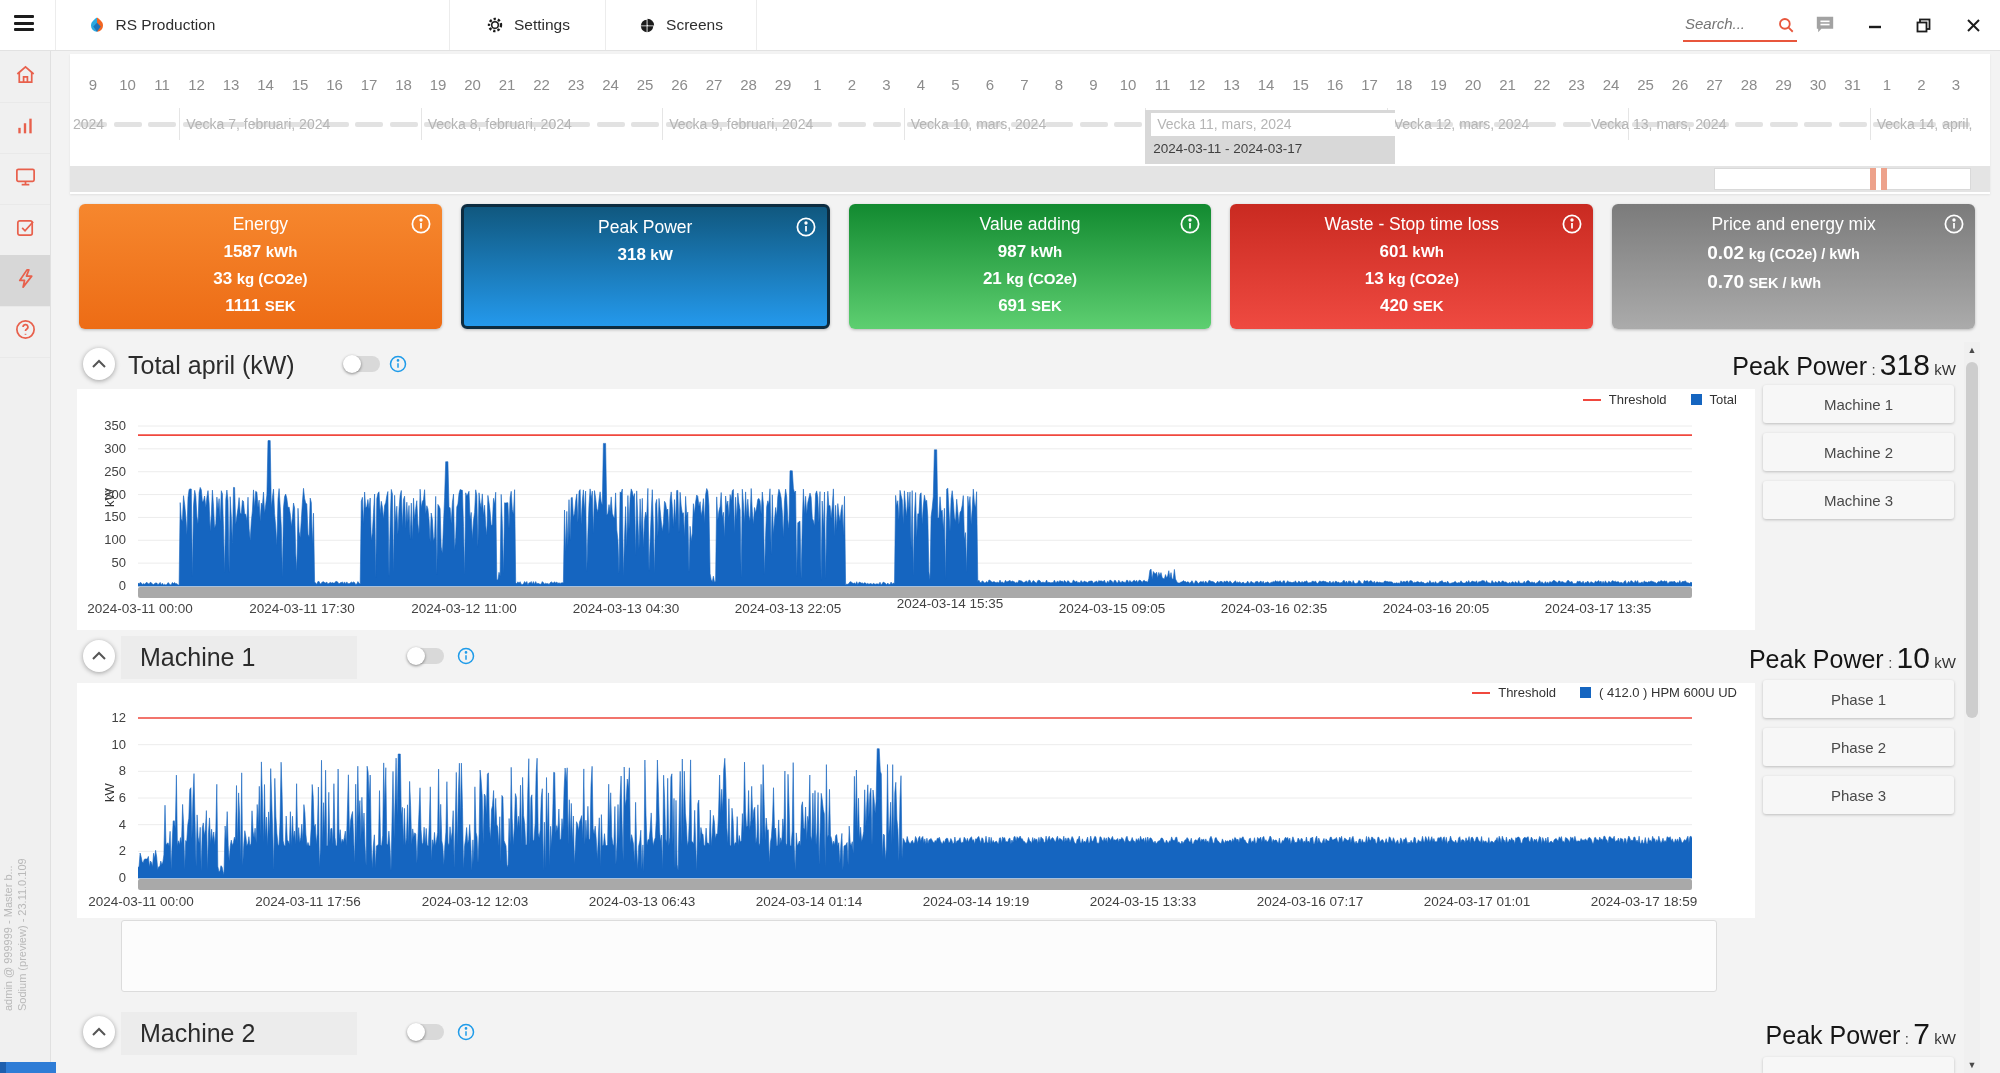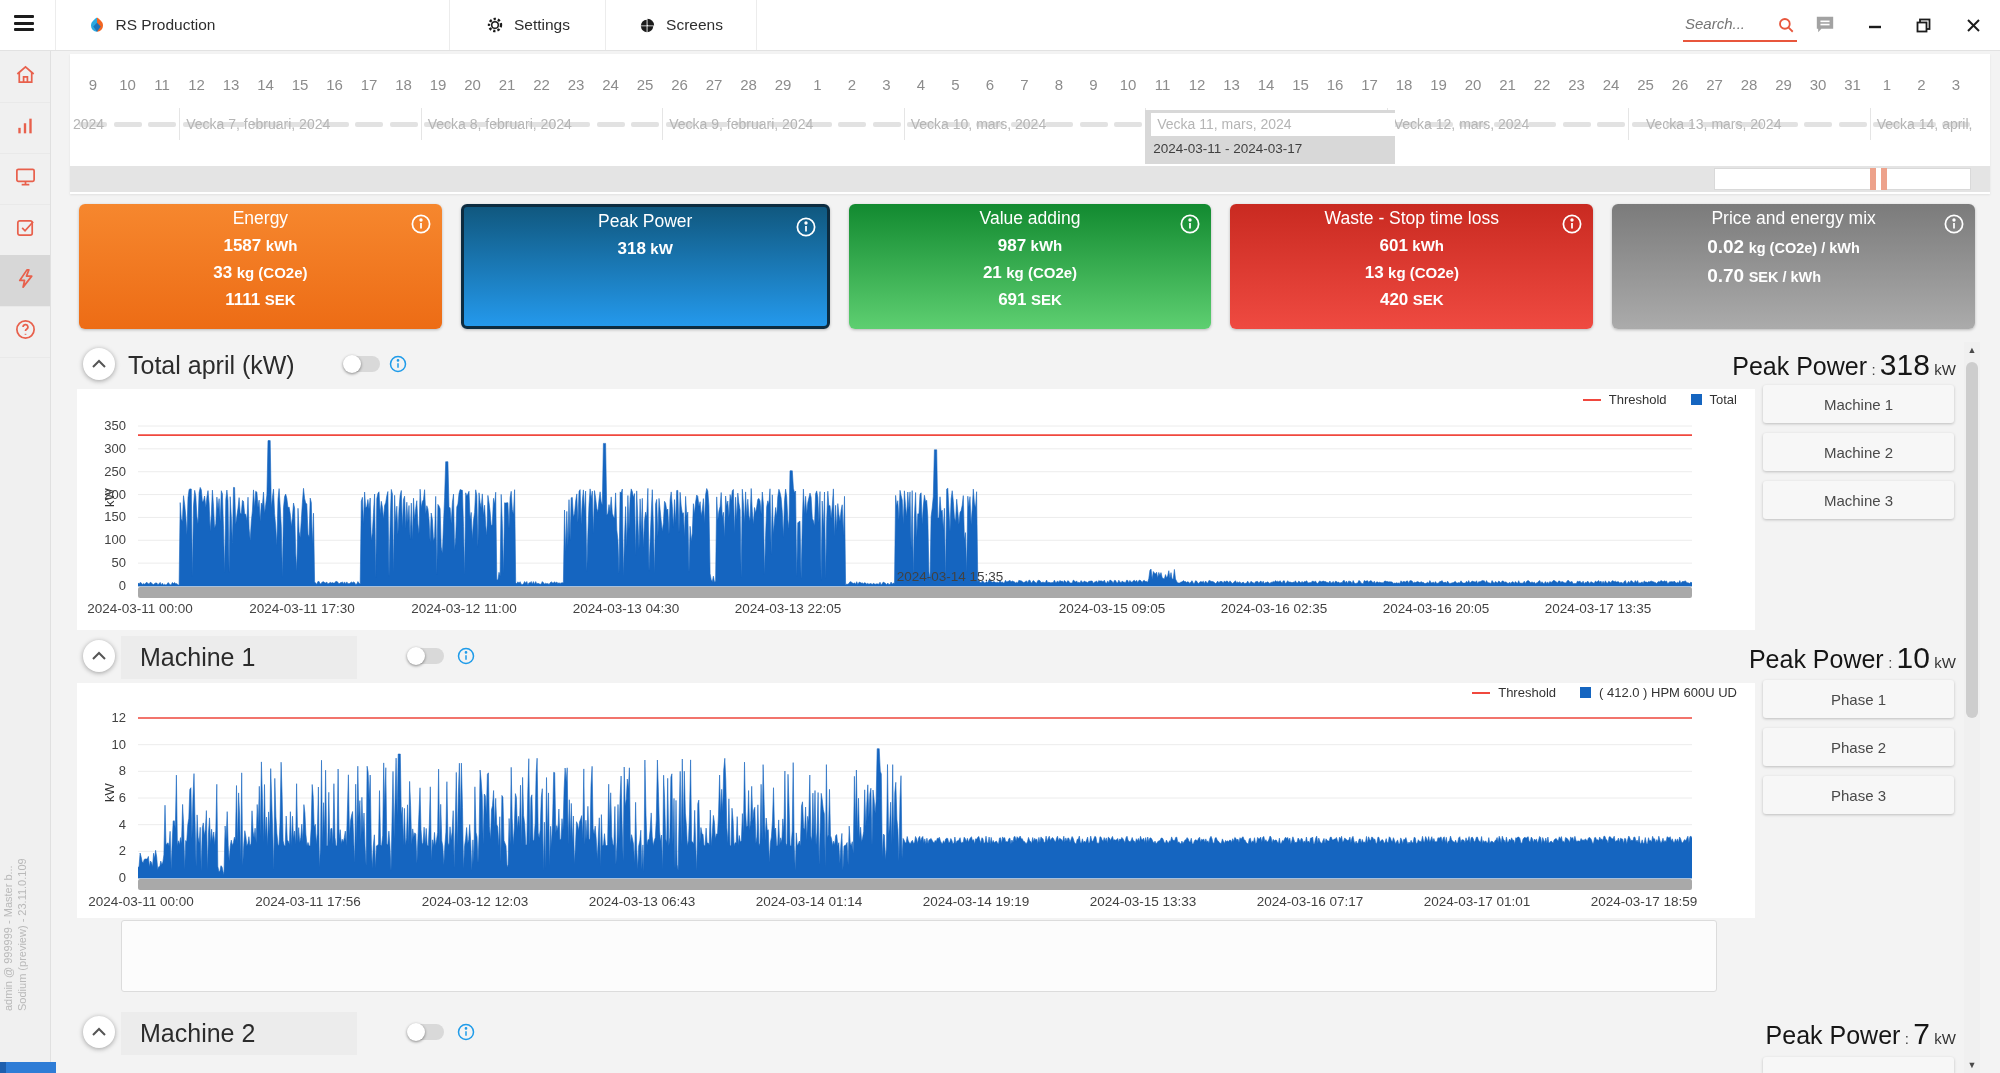--- a/index.html
+++ b/index.html
@@ -34,21 +34,21 @@
   #tl-selected{position:absolute;background:#d8d8d8;}
   #tl-selected .wbox{position:absolute;left:6px;top:3px;width:238px;height:23px;background:#fff;font-size:14px;color:#b5b5b5;
       line-height:23px;padding-left:6px;white-space:nowrap;overflow:hidden;}
   #tl-selected .wrange{position:absolute;left:8px;top:31px;font-size:13.5px;color:#3f3f3f;white-space:nowrap;}
   #tl-slider{position:absolute;left:0;top:112px;width:1920px;height:26px;background:#e4e4e4;}
   #tl-window{position:absolute;left:1644px;top:2px;width:257px;height:22px;background:#fff;border:1px solid #d9d9d9;box-sizing:border-box;}
   #tl-handle{position:absolute;left:1800px;top:2px;width:17px;height:22px;
       background:linear-gradient(90deg,#eda28b 0 6px,#ffffff 6px 11px,#eda28b 11px 17px);}
   
   #cards{position:absolute;left:79px;top:204px;width:1896px;height:125px;display:flex;gap:19px;}
-  .card{position:relative;flex:1;border-radius:6px;color:#fff;box-shadow:0 1px 3px rgba(0,0,0,0.25);box-sizing:border-box;padding-top:4px;}
+  .card{position:relative;flex:1;border-radius:6px;color:#fff;box-shadow:0 1px 3px rgba(0,0,0,0.25);box-sizing:border-box;padding-top:10px;}
   .card.sel{border:3px solid #0d2c40;}
   .card-title{text-align:center;font-size:17.5px;font-weight:400;}
   .card-info{position:absolute;right:10px;top:9px;}
   .card-line{text-align:center;margin-top:7px;font-weight:700;}
   .card-line .v{font-size:17px;}
   .card-line .u{font-size:15px;}
   .card-line.left{text-align:left;padding-left:95px;}
   .card-line.left .v{font-size:19px;}
   .card-line.left .u{font-size:14.5px;}
   
@@ -333,21 +333,21 @@
         <div class="tl-sep" style="left: 350.75px;"></div>
         <div class="tl-week" style="left: 357.75px;">Vecka 8, februari, 2024</div>
         <div class="tl-sep" style="left: 592.25px;"></div>
         <div class="tl-week" style="left: 599.25px;">Vecka 9, februari, 2024</div>
         <div class="tl-sep" style="left: 833.75px;"></div>
         <div class="tl-week" style="left: 840.75px;">Vecka 10, mars, 2024</div>
         <div class="tl-sep" style="left: 1075.25px;"></div>
         <div class="tl-sep" style="left: 1316.75px;"></div>
         <div class="tl-week" style="left: 1323.75px;">Vecka 12, mars, 2024</div>
         <div class="tl-sep" style="left: 1558.25px;"></div>
-        <div class="tl-week" style="left: 1576px; text-align: center;">Vecka 13, mars, 2024</div>
+        <div class="tl-week" style="left: 1521px; text-align: center;">Vecka 13, mars, 2024</div>
         <div class="tl-sep" style="left: 1799.75px;"></div>
         <div class="tl-week" style="left: 1806.75px;">Vecka 14, april,</div>
       </div>
     <div id="tl-selected" style="left: 1075.25px; top: 56px; width: 250px; height: 54px;">
       <div class="wbox">Vecka 11, mars, 2024</div>
       <div class="wrange">2024-03-11 - 2024-03-17</div>
     </div>
     <div id="tl-slider">
       <div id="tl-window"></div>
       <div id="tl-handle"></div>
@@ -536,21 +536,21 @@
       <line x1="0" x2="1554" y1="148.14285714285714" y2="148.14285714285714" stroke="#ececec" stroke-width="1"></line>
       <line x1="0" x2="1554" y1="171" y2="171" stroke="#cfcfcf" stroke-width="1"></line>
       <path d="M0,171L0.0,168.2L1.1,168.7L2.2,167.4L3.3,167.9L4.4,169.5L5.6,168.4L6.7,169.2L7.8,168.1L8.9,167.3L10.0,168.6L11.1,169.3L12.2,167.3L13.3,167.7L14.4,169.1L15.6,169.5L16.7,168.5L17.8,167.9L18.9,168.1L20.0,170.1L21.1,168.6L22.2,167.4L23.3,169.9L24.4,168.2L25.5,170.0L26.7,169.2L27.8,169.9L28.9,169.5L30.0,167.6L31.1,168.4L32.2,170.0L33.3,169.5L34.4,167.4L35.5,168.5L36.7,167.5L37.8,169.1L38.9,168.6L40.0,170.0L41.1,169.9L42.2,87.6L43.3,103.9L44.4,106.5L45.5,80.7L46.7,89.7L47.8,101.4L48.9,119.8L50.0,82.8L51.1,74.4L52.2,73.9L53.3,74.0L54.4,161.6L55.5,90.9L56.7,75.3L57.8,81.3L58.9,101.7L60.0,108.8L61.1,77.8L62.2,72.4L63.3,74.8L64.4,86.7L65.5,86.0L66.6,81.0L67.8,92.4L68.9,82.2L70.0,75.6L71.1,88.1L72.2,116.5L73.3,99.6L74.4,75.1L75.5,91.2L76.6,113.3L77.8,108.9L78.9,82.1L80.0,94.2L81.1,83.7L82.2,106.7L83.3,75.7L84.4,78.8L85.5,113.2L86.6,157.4L87.8,84.5L88.9,75.0L90.0,85.7L91.1,157.8L92.2,81.7L93.3,101.9L94.4,128.0L95.5,72.4L96.6,72.6L97.7,109.6L98.9,100.8L100.0,93.1L101.1,82.6L102.2,98.3L103.3,98.8L104.4,85.4L105.5,86.3L106.6,98.9L107.7,99.2L108.9,105.6L110.0,82.2L111.1,113.8L112.2,125.1L113.3,106.6L114.4,95.9L115.5,74.9L116.6,92.9L117.7,76.3L118.9,77.2L120.0,92.4L121.1,85.1L122.2,106.6L123.3,88.1L124.4,90.4L125.5,77.1L126.6,98.3L127.7,89.8L128.9,79.9L130.0,25.6L131.1,25.6L132.2,25.6L133.3,92.5L134.4,82.7L135.5,74.1L136.6,98.7L137.7,111.3L138.8,130.5L140.0,84.0L141.1,73.6L142.2,91.6L143.3,111.8L144.4,162.3L145.5,92.8L146.6,81.5L147.7,79.1L148.8,83.3L150.0,92.7L151.1,92.0L152.2,98.5L153.3,111.6L154.4,102.4L155.5,88.0L156.6,93.0L157.7,138.0L158.8,156.0L160.0,93.3L161.1,116.7L162.2,122.5L163.3,105.0L164.4,87.3L165.5,73.3L166.6,83.5L167.7,88.0L168.8,88.9L170.0,119.3L171.1,122.0L172.2,83.1L173.3,87.5L174.4,129.8L175.5,98.2L176.6,167.0L177.7,168.1L178.8,169.3L179.9,166.6L181.1,166.6L182.2,169.1L183.3,168.2L184.4,166.9L185.5,166.7L186.6,167.6L187.7,168.0L188.8,167.1L189.9,168.9L191.1,168.3L192.2,167.3L193.3,168.1L194.4,167.6L195.5,168.1L196.6,168.1L197.7,166.5L198.8,166.5L199.9,167.3L201.1,169.0L202.2,167.8L203.3,167.6L204.4,166.9L205.5,168.7L206.6,166.9L207.7,168.9L208.8,166.9L209.9,168.6L211.1,168.8L212.2,168.1L213.3,167.0L214.4,167.8L215.5,166.9L216.6,167.6L217.7,169.5L218.8,169.0L219.9,166.6L221.0,168.3L222.2,169.1L223.3,86.2L224.4,82.3L225.5,109.2L226.6,77.0L227.7,92.7L228.8,91.5L229.9,84.5L231.0,94.0L232.2,83.0L233.3,125.4L234.4,117.6L235.5,97.4L236.6,79.0L237.7,162.5L238.8,83.6L239.9,78.4L241.0,76.8L242.2,99.0L243.3,86.3L244.4,92.3L245.5,104.0L246.6,90.6L247.7,87.7L248.8,80.8L249.9,76.5L251.0,161.8L252.2,105.3L253.3,74.4L254.4,78.9L255.5,157.5L256.6,80.3L257.7,107.8L258.8,91.2L259.9,119.4L261.0,94.6L262.1,80.5L263.3,75.5L264.4,112.7L265.5,84.5L266.6,81.2L267.7,113.6L268.8,87.2L269.9,107.8L271.0,90.5L272.1,124.2L273.3,88.1L274.4,124.7L275.5,83.2L276.6,104.6L277.7,93.4L278.8,85.7L279.9,109.0L281.0,118.8L282.1,74.2L283.3,92.7L284.4,86.6L285.5,84.6L286.6,74.7L287.7,98.9L288.8,90.7L289.9,93.9L291.0,104.5L292.1,127.1L293.2,98.0L294.4,104.5L295.5,125.9L296.6,121.8L297.7,81.4L298.8,159.1L299.9,89.4L301.0,90.9L302.1,93.7L303.2,132.0L304.4,138.2L305.5,108.8L306.6,82.7L307.7,46.7L308.8,46.7L309.9,46.7L311.0,91.7L312.1,92.9L313.2,108.8L314.4,87.5L315.5,79.1L316.6,135.3L317.7,122.2L318.8,92.0L319.9,89.1L321.0,78.5L322.1,74.5L323.2,75.0L324.4,75.3L325.5,111.4L326.6,160.1L327.7,77.8L328.8,81.0L329.9,78.9L331.0,76.3L332.1,104.6L333.2,97.4L334.3,124.1L335.5,105.3L336.6,97.4L337.7,74.8L338.8,80.5L339.9,132.1L341.0,77.8L342.1,87.6L343.2,92.9L344.3,78.9L345.5,100.6L346.6,90.2L347.7,110.3L348.8,120.4L349.9,80.4L351.0,87.5L352.1,96.5L353.2,110.6L354.3,109.6L355.5,83.3L356.6,89.5L357.7,77.2L358.8,164.5L359.9,165.1L361.0,157.3L362.1,161.1L363.2,79.4L364.3,108.3L365.5,158.6L366.6,87.8L367.7,88.1L368.8,87.8L369.9,87.7L371.0,113.6L372.1,82.5L373.2,76.3L374.3,94.6L375.4,99.3L376.6,74.7L377.7,167.6L378.8,168.8L379.9,166.8L381.0,168.2L382.1,166.7L383.2,169.2L384.3,169.5L385.4,168.9L386.6,166.5L387.7,168.2L388.8,166.5L389.9,170.0L391.0,167.7L392.1,167.9L393.2,166.5L394.3,169.2L395.4,166.6L396.6,169.3L397.7,166.6L398.8,169.0L399.9,168.2L401.0,168.7L402.1,169.3L403.2,169.0L404.3,166.6L405.4,167.8L406.6,168.9L407.7,168.2L408.8,168.8L409.9,168.5L411.0,169.4L412.1,168.0L413.2,166.8L414.3,167.7L415.4,168.1L416.5,166.8L417.7,167.9L418.8,167.0L419.9,168.5L421.0,167.8L422.1,168.4L423.2,167.9L424.3,167.7L425.4,167.8L426.5,95.0L427.7,136.8L428.8,96.4L429.9,131.0L431.0,84.7L432.1,125.2L433.2,82.8L434.3,82.5L435.4,102.3L436.5,98.6L437.7,86.0L438.8,78.9L439.9,107.7L441.0,76.6L442.1,74.6L443.2,109.7L444.3,86.1L445.4,74.9L446.5,96.7L447.6,76.1L448.8,156.1L449.9,117.5L451.0,89.8L452.1,73.9L453.2,83.7L454.3,76.1L455.4,118.4L456.5,75.6L457.6,82.7L458.8,93.5L459.9,96.9L461.0,84.9L462.1,76.8L463.2,87.0L464.3,90.0L465.4,28.4L466.5,28.4L467.6,28.4L468.8,99.7L469.9,98.7L471.0,89.6L472.1,96.5L473.2,81.9L474.3,98.2L475.4,101.5L476.5,103.2L477.6,77.9L478.8,114.9L479.9,125.1L481.0,158.7L482.1,76.9L483.2,78.0L484.3,74.0L485.4,161.2L486.5,123.5L487.6,91.6L488.7,131.8L489.9,80.5L491.0,114.3L492.1,83.2L493.2,73.9L494.3,76.6L495.4,82.6L496.5,78.6L497.6,140.3L498.7,75.9L499.9,105.7L501.0,134.0L502.1,83.9L503.2,118.0L504.3,83.3L505.4,132.4L506.5,105.7L507.6,97.1L508.7,102.5L509.9,73.4L511.0,156.6L512.1,125.9L513.2,98.8L514.3,74.7L515.4,112.1L516.5,158.5L517.6,88.9L518.7,84.4L519.9,121.7L521.0,83.4L522.1,94.6L523.2,105.9L524.3,116.6L525.4,107.7L526.5,86.3L527.6,88.3L528.7,95.2L529.8,94.0L531.0,119.3L532.1,84.7L533.2,76.9L534.3,91.4L535.4,112.1L536.5,84.6L537.6,108.1L538.7,75.5L539.8,75.4L541.0,117.3L542.1,77.3L543.2,91.1L544.3,98.4L545.4,97.8L546.5,122.0L547.6,81.4L548.7,101.1L549.8,97.1L551.0,157.7L552.1,111.3L553.2,126.2L554.3,118.2L555.4,88.7L556.5,98.9L557.6,87.0L558.7,80.0L559.8,81.4L561.0,91.6L562.1,86.7L563.2,101.0L564.3,94.9L565.4,83.6L566.5,108.5L567.6,79.7L568.7,73.5L569.8,76.0L570.9,90.4L572.1,158.7L573.2,164.8L574.3,166.7L575.4,161.2L576.5,167.2L577.6,166.0L578.7,81.9L579.8,104.9L580.9,96.3L582.1,91.6L583.2,77.5L584.3,103.1L585.4,97.3L586.5,122.5L587.6,81.0L588.7,91.2L589.8,86.0L590.9,102.5L592.1,79.5L593.2,85.6L594.3,75.8L595.4,74.4L596.5,118.6L597.6,82.2L598.7,104.6L599.8,78.1L600.9,87.9L602.1,95.0L603.2,162.4L604.3,74.2L605.4,87.9L606.5,108.0L607.6,76.9L608.7,101.7L609.8,84.2L610.9,100.7L612.0,105.8L613.2,73.5L614.3,96.2L615.4,109.6L616.5,92.5L617.6,97.9L618.7,91.9L619.8,84.3L620.9,83.4L622.0,85.9L623.2,99.2L624.3,77.0L625.4,89.4L626.5,160.0L627.6,120.8L628.7,91.8L629.8,85.8L630.9,89.6L632.0,73.8L633.2,139.5L634.3,79.8L635.4,119.3L636.5,105.0L637.6,92.5L638.7,101.8L639.8,81.8L640.9,74.2L642.0,77.5L643.1,82.7L644.3,97.4L645.4,122.3L646.5,85.7L647.6,74.1L648.7,82.0L649.8,104.6L650.9,113.4L652.0,55.8L653.1,55.8L654.3,55.8L655.4,73.3L656.5,77.5L657.6,76.0L658.7,161.5L659.8,107.7L660.9,106.9L662.0,106.1L663.1,163.9L664.3,108.5L665.4,74.1L666.5,99.2L667.6,81.3L668.7,99.1L669.8,87.4L670.9,82.8L672.0,78.1L673.1,82.2L674.3,103.5L675.4,105.7L676.5,111.1L677.6,78.7L678.7,75.9L679.8,82.3L680.9,107.8L682.0,76.6L683.1,165.1L684.2,86.0L685.4,113.7L686.5,77.0L687.6,163.4L688.7,104.6L689.8,76.2L690.9,90.9L692.0,90.5L693.1,103.3L694.2,92.0L695.4,73.9L696.5,121.8L697.6,90.3L698.7,115.1L699.8,88.6L700.9,99.4L702.0,106.3L703.1,95.3L704.2,89.8L705.4,120.7L706.5,81.3L707.6,170.0L708.7,169.1L709.8,169.3L710.9,168.5L712.0,166.7L713.1,166.9L714.2,167.8L715.4,168.6L716.5,167.8L717.6,169.3L718.7,166.7L719.8,169.4L720.9,167.5L722.0,167.1L723.1,168.2L724.2,167.8L725.3,168.8L726.5,167.7L727.6,168.0L728.7,169.2L729.8,168.3L730.9,169.3L732.0,168.7L733.1,168.4L734.2,169.6L735.3,168.3L736.5,168.9L737.6,169.2L738.7,168.8L739.8,168.9L740.9,169.2L742.0,167.2L743.1,169.9L744.2,168.5L745.3,167.1L746.5,167.7L747.6,168.4L748.7,169.8L749.8,168.0L750.9,169.6L752.0,169.4L753.1,167.1L754.2,169.3L755.3,168.0L756.5,168.6L757.6,80.4L758.7,91.0L759.8,85.7L760.9,104.9L762.0,75.3L763.1,80.4L764.2,85.0L765.3,108.9L766.4,75.8L767.6,91.5L768.7,101.6L769.8,77.0L770.9,94.7L772.0,76.9L773.1,133.3L774.2,75.6L775.3,160.8L776.4,102.1L777.6,77.5L778.7,122.9L779.8,98.8L780.9,99.1L782.0,79.5L783.1,77.8L784.2,109.2L785.3,91.1L786.4,80.2L787.6,86.5L788.7,85.3L789.8,101.8L790.9,157.0L792.0,164.7L793.1,101.7L794.2,93.0L795.3,81.4L796.4,34.8L797.5,34.8L798.7,34.8L799.8,102.9L800.9,102.9L802.0,81.8L803.1,96.3L804.2,95.2L805.3,115.1L806.4,93.3L807.5,164.4L808.7,74.1L809.8,73.2L810.9,94.4L812.0,116.6L813.1,83.9L814.2,75.7L815.3,86.3L816.4,102.3L817.5,106.7L818.7,84.2L819.8,96.5L820.9,109.4L822.0,97.5L823.1,95.6L824.2,90.3L825.3,80.6L826.4,125.1L827.5,117.6L828.7,157.1L829.8,81.2L830.9,92.1L832.0,81.7L833.1,109.8L834.2,94.0L835.3,74.1L836.4,88.1L837.5,93.0L838.6,76.7L839.8,166.4L840.9,165.2L842.0,167.4L843.1,167.7L844.2,165.9L845.3,166.5L846.4,167.9L847.5,167.8L848.6,166.5L849.8,167.8L850.9,165.1L852.0,165.2L853.1,166.5L854.2,167.3L855.3,166.8L856.4,166.8L857.5,167.5L858.6,167.4L859.8,167.3L860.9,167.9L862.0,165.1L863.1,167.8L864.2,166.8L865.3,168.0L866.4,167.7L867.5,165.3L868.6,166.9L869.8,166.5L870.9,166.1L872.0,165.3L873.1,167.0L874.2,165.9L875.3,166.5L876.4,166.8L877.5,168.1L878.6,167.3L879.7,167.9L880.9,165.3L882.0,165.8L883.1,165.8L884.2,166.6L885.3,167.4L886.4,167.3L887.5,166.4L888.6,165.9L889.7,167.7L890.9,165.2L892.0,165.3L893.1,168.1L894.2,167.2L895.3,165.5L896.4,166.5L897.5,167.5L898.6,168.2L899.7,165.7L900.9,165.2L902.0,165.8L903.1,167.7L904.2,167.3L905.3,167.2L906.4,167.6L907.5,167.4L908.6,165.1L909.7,168.0L910.9,167.1L912.0,167.8L913.1,167.7L914.2,167.6L915.3,167.5L916.4,165.2L917.5,167.4L918.6,167.2L919.7,165.9L920.8,167.6L922.0,165.4L923.1,166.6L924.2,166.0L925.3,167.8L926.4,165.4L927.5,166.6L928.6,167.8L929.7,165.7L930.8,166.2L932.0,168.0L933.1,168.0L934.2,168.0L935.3,165.1L936.4,166.0L937.5,167.1L938.6,165.9L939.7,167.7L940.8,167.3L942.0,167.9L943.1,165.6L944.2,167.2L945.3,167.3L946.4,166.0L947.5,166.8L948.6,167.1L949.7,167.8L950.8,166.3L951.9,166.3L953.1,166.0L954.2,166.0L955.3,168.2L956.4,167.2L957.5,166.7L958.6,166.0L959.7,168.0L960.8,165.5L961.9,166.3L963.1,165.8L964.2,166.4L965.3,166.5L966.4,165.2L967.5,167.7L968.6,168.2L969.7,165.9L970.8,167.9L971.9,165.1L973.1,165.5L974.2,166.6L975.3,168.2L976.4,165.4L977.5,165.5L978.6,167.6L979.7,168.0L980.8,165.2L981.9,166.9L983.1,167.8L984.2,166.1L985.3,167.0L986.4,167.2L987.5,167.7L988.6,165.3L989.7,165.4L990.8,168.1L991.9,165.4L993.0,167.1L994.2,167.3L995.3,165.8L996.4,165.3L997.5,166.7L998.6,165.3L999.7,167.7L1000.8,165.6L1001.9,165.1L1003.0,165.9L1004.2,167.5L1005.3,165.7L1006.4,165.4L1007.5,166.6L1008.6,166.5L1009.7,167.3L1010.8,163.6L1011.9,155.4L1013.0,154.0L1014.2,164.3L1015.3,156.5L1016.4,157.9L1017.5,159.0L1018.6,157.2L1019.7,163.1L1020.8,157.4L1021.9,160.6L1023.0,157.6L1024.2,162.7L1025.3,163.4L1026.4,163.7L1027.5,159.6L1028.6,163.0L1029.7,160.8L1030.8,155.7L1031.9,163.3L1033.0,157.6L1034.1,164.3L1035.3,163.4L1036.4,154.4L1037.5,164.1L1038.6,166.2L1039.7,167.9L1040.8,167.9L1041.9,167.9L1043.0,166.9L1044.1,167.0L1045.3,165.6L1046.4,166.6L1047.5,166.5L1048.6,167.5L1049.7,166.7L1050.8,167.2L1051.9,168.5L1053.0,166.7L1054.1,165.7L1055.3,168.2L1056.4,168.6L1057.5,165.8L1058.6,166.1L1059.7,168.0L1060.8,168.5L1061.9,166.9L1063.0,166.6L1064.1,167.2L1065.3,166.2L1066.4,168.5L1067.5,166.1L1068.6,167.3L1069.7,168.3L1070.8,165.7L1071.9,165.5L1073.0,166.5L1074.1,166.4L1075.2,166.7L1076.4,167.4L1077.5,168.6L1078.6,167.8L1079.7,166.1L1080.8,167.9L1081.9,166.5L1083.0,166.4L1084.1,166.6L1085.2,168.2L1086.4,165.9L1087.5,167.1L1088.6,166.1L1089.7,166.3L1090.8,167.9L1091.9,165.9L1093.0,166.9L1094.1,168.6L1095.2,168.1L1096.4,166.7L1097.5,165.8L1098.6,167.9L1099.7,166.9L1100.8,167.7L1101.9,166.7L1103.0,168.5L1104.1,167.8L1105.2,167.0L1106.4,168.4L1107.5,168.3L1108.6,168.1L1109.7,166.1L1110.8,168.2L1111.9,168.2L1113.0,166.3L1114.1,167.3L1115.2,167.7L1116.3,168.5L1117.5,166.8L1118.6,166.6L1119.7,166.4L1120.8,168.3L1121.9,166.7L1123.0,166.1L1124.1,168.3L1125.2,166.2L1126.3,168.6L1127.5,167.4L1128.6,167.5L1129.7,166.8L1130.8,167.7L1131.9,168.5L1133.0,167.2L1134.1,167.4L1135.2,166.4L1136.3,167.2L1137.5,165.6L1138.6,166.8L1139.7,166.2L1140.8,167.0L1141.9,165.7L1143.0,166.7L1144.1,168.2L1145.2,165.9L1146.3,165.8L1147.4,168.6L1148.6,167.4L1149.7,165.7L1150.8,167.3L1151.9,167.0L1153.0,167.3L1154.1,167.8L1155.2,167.1L1156.3,167.6L1157.4,165.8L1158.6,167.8L1159.7,167.9L1160.8,166.1L1161.9,167.0L1163.0,168.1L1164.1,166.4L1165.2,167.7L1166.3,166.6L1167.4,166.7L1168.6,165.8L1169.7,167.4L1170.8,168.0L1171.9,167.5L1173.0,167.7L1174.1,166.3L1175.2,166.2L1176.3,167.1L1177.4,165.9L1178.6,167.9L1179.7,168.6L1180.8,166.9L1181.9,165.8L1183.0,167.0L1184.1,166.6L1185.2,166.1L1186.3,166.6L1187.4,166.5L1188.5,167.2L1189.7,167.5L1190.8,167.9L1191.9,166.0L1193.0,168.3L1194.1,167.5L1195.2,166.4L1196.3,168.6L1197.4,166.3L1198.5,166.6L1199.7,167.4L1200.8,167.1L1201.9,168.3L1203.0,167.4L1204.1,167.7L1205.2,165.7L1206.3,165.5L1207.4,167.9L1208.5,166.1L1209.7,168.6L1210.8,165.9L1211.9,166.4L1213.0,166.7L1214.1,168.7L1215.2,165.6L1216.3,168.1L1217.4,168.5L1218.5,168.2L1219.7,168.1L1220.8,165.6L1221.9,166.0L1223.0,167.9L1224.1,168.6L1225.2,168.7L1226.3,165.5L1227.4,166.3L1228.5,165.9L1229.6,165.7L1230.8,167.5L1231.9,165.9L1233.0,165.7L1234.1,166.6L1235.2,168.1L1236.3,166.2L1237.4,168.5L1238.5,166.9L1239.6,166.9L1240.8,167.7L1241.9,167.0L1243.0,167.9L1244.1,167.4L1245.2,168.2L1246.3,166.3L1247.4,166.1L1248.5,166.6L1249.6,166.5L1250.8,167.0L1251.9,166.7L1253.0,166.9L1254.1,166.9L1255.2,168.4L1256.3,168.1L1257.4,168.3L1258.5,167.7L1259.6,168.2L1260.8,168.0L1261.9,168.4L1263.0,165.8L1264.1,167.4L1265.2,166.6L1266.3,166.5L1267.4,167.2L1268.5,166.0L1269.6,165.9L1270.7,168.3L1271.9,165.7L1273.0,165.7L1274.1,166.0L1275.2,168.1L1276.3,167.2L1277.4,167.6L1278.5,167.1L1279.6,166.6L1280.7,167.1L1281.9,167.8L1283.0,166.6L1284.1,167.5L1285.2,167.3L1286.3,168.3L1287.4,168.5L1288.5,168.1L1289.6,167.3L1290.7,168.3L1291.9,165.6L1293.0,167.7L1294.1,167.9L1295.2,166.9L1296.3,168.6L1297.4,166.6L1298.5,168.2L1299.6,168.3L1300.7,167.9L1301.8,166.4L1303.0,166.6L1304.1,165.6L1305.2,167.6L1306.3,167.6L1307.4,167.1L1308.5,168.3L1309.6,166.1L1310.7,168.0L1311.8,168.4L1313.0,168.3L1314.1,167.8L1315.2,167.8L1316.3,166.9L1317.4,166.4L1318.5,168.0L1319.6,168.0L1320.7,167.6L1321.8,167.9L1323.0,165.8L1324.1,167.5L1325.2,168.1L1326.3,168.1L1327.4,168.1L1328.5,166.3L1329.6,167.8L1330.7,165.6L1331.8,168.1L1333.0,167.3L1334.1,166.0L1335.2,166.5L1336.3,166.7L1337.4,167.3L1338.5,165.8L1339.6,168.6L1340.7,166.7L1341.8,166.8L1342.9,166.5L1344.1,165.6L1345.2,165.8L1346.3,165.8L1347.4,168.0L1348.5,165.6L1349.6,167.6L1350.7,167.8L1351.8,168.0L1352.9,168.5L1354.1,165.6L1355.2,167.2L1356.3,168.3L1357.4,166.5L1358.5,167.3L1359.6,168.1L1360.7,166.0L1361.8,166.8L1362.9,168.1L1364.1,166.1L1365.2,165.9L1366.3,167.2L1367.4,166.9L1368.5,167.3L1369.6,168.2L1370.7,168.2L1371.8,167.3L1372.9,168.4L1374.1,166.8L1375.2,166.9L1376.3,168.6L1377.4,166.5L1378.5,167.7L1379.6,168.3L1380.7,165.7L1381.8,168.3L1382.9,168.0L1384.0,168.3L1385.2,167.9L1386.3,166.2L1387.4,168.6L1388.5,166.6L1389.6,165.7L1390.7,165.7L1391.8,166.9L1392.9,168.0L1394.0,166.7L1395.2,168.0L1396.3,167.0L1397.4,168.7L1398.5,167.9L1399.6,167.4L1400.7,166.3L1401.8,165.6L1402.9,168.6L1404.0,166.7L1405.2,168.3L1406.3,168.4L1407.4,166.6L1408.5,168.4L1409.6,166.9L1410.7,168.7L1411.8,166.5L1412.9,167.2L1414.0,167.2L1415.2,165.6L1416.3,165.6L1417.4,166.3L1418.5,166.9L1419.6,168.1L1420.7,165.9L1421.8,166.1L1422.9,167.4L1424.0,166.5L1425.1,167.0L1426.3,167.7L1427.4,167.9L1428.5,167.2L1429.6,165.5L1430.7,165.6L1431.8,167.2L1432.9,167.0L1434.0,166.4L1435.1,168.7L1436.3,168.4L1437.4,168.6L1438.5,168.3L1439.6,165.9L1440.7,167.0L1441.8,165.9L1442.9,167.5L1444.0,168.0L1445.1,166.2L1446.3,168.7L1447.4,167.3L1448.5,167.8L1449.6,166.1L1450.7,167.2L1451.8,168.6L1452.9,166.7L1454.0,167.2L1455.1,167.9L1456.3,168.3L1457.4,166.1L1458.5,167.0L1459.6,166.5L1460.7,165.5L1461.8,167.6L1462.9,166.1L1464.0,168.7L1465.1,166.3L1466.2,168.5L1467.4,165.8L1468.5,167.8L1469.6,168.2L1470.7,166.3L1471.8,166.9L1472.9,167.7L1474.0,165.9L1475.1,165.7L1476.2,166.8L1477.4,166.2L1478.5,167.1L1479.6,166.7L1480.7,166.8L1481.8,168.2L1482.9,167.2L1484.0,167.7L1485.1,168.5L1486.2,166.5L1487.4,165.6L1488.5,168.7L1489.6,168.0L1490.7,166.3L1491.8,168.3L1492.9,165.7L1494.0,166.1L1495.1,167.5L1496.2,167.9L1497.3,165.6L1498.5,167.5L1499.6,165.6L1500.7,168.6L1501.8,167.7L1502.9,168.1L1504.0,166.8L1505.1,168.6L1506.2,165.9L1507.3,166.9L1508.5,167.1L1509.6,167.6L1510.7,166.6L1511.8,167.0L1512.9,165.9L1514.0,166.5L1515.1,166.7L1516.2,167.2L1517.3,167.4L1518.5,168.5L1519.6,167.2L1520.7,166.4L1521.8,167.0L1522.9,165.6L1524.0,166.0L1525.1,167.0L1526.2,165.8L1527.3,166.4L1528.5,166.0L1529.6,168.5L1530.7,167.9L1531.8,166.6L1532.9,167.0L1534.0,166.5L1535.1,167.2L1536.2,166.0L1537.3,167.3L1538.4,168.1L1539.6,167.3L1540.7,168.1L1541.8,165.6L1542.9,168.6L1544.0,166.7L1545.1,166.5L1546.2,166.5L1547.3,165.8L1548.4,167.2L1549.6,167.8L1550.7,168.0L1551.8,168.5L1552.9,167.0L1554.0,168.0L1554,171Z" fill="#1565c0" stroke="#1565c0" stroke-width="0.6"></path>
       <line x1="0" x2="1554" y1="20.14285714285714" y2="20.14285714285714" stroke="#f0483e" stroke-width="1.6"></line>
     </svg>
     <div class="xtick" style="left: 59px; top: 601px;">2024-03-11 00:00</div>
     <div class="xtick" style="left: 221px; top: 601px;">2024-03-11 17:30</div>
     <div class="xtick" style="left: 383px; top: 601px;">2024-03-12 11:00</div>
     <div class="xtick" style="left: 545px; top: 601px;">2024-03-13 04:30</div>
     <div class="xtick" style="left: 707px; top: 601px;">2024-03-13 22:05</div>
-    <div class="xtick" style="left: 869px; top: 569px; text-align: center;">2024-03-14 15:35</div>
+    <div class="xtick" style="left: 869px; top: 596px; text-align: center;">2024-03-14 15:35</div>
     <div class="xtick" style="left: 1031px; top: 601px;">2024-03-15 09:05</div>
     <div class="xtick" style="left: 1193px; top: 601px;">2024-03-16 02:35</div>
     <div class="xtick" style="left: 1355px; top: 601px;">2024-03-16 20:05</div>
     <div class="xtick" style="left: 1517px; top: 601px;">2024-03-17 13:35</div>
     <div class="ytick" style="left: 76px; top: 710px;">12</div>
     <div class="ytick" style="left: 76px; top: 736.667px;">10</div>
     <div class="ytick" style="left: 76px; top: 763.333px;">8</div>
     <div class="ytick" style="left: 76px; top: 790px;">6</div>
     <div class="ytick" style="left: 76px; top: 816.667px;">4</div>
     <div class="ytick" style="left: 76px; top: 843.333px;">2</div>

